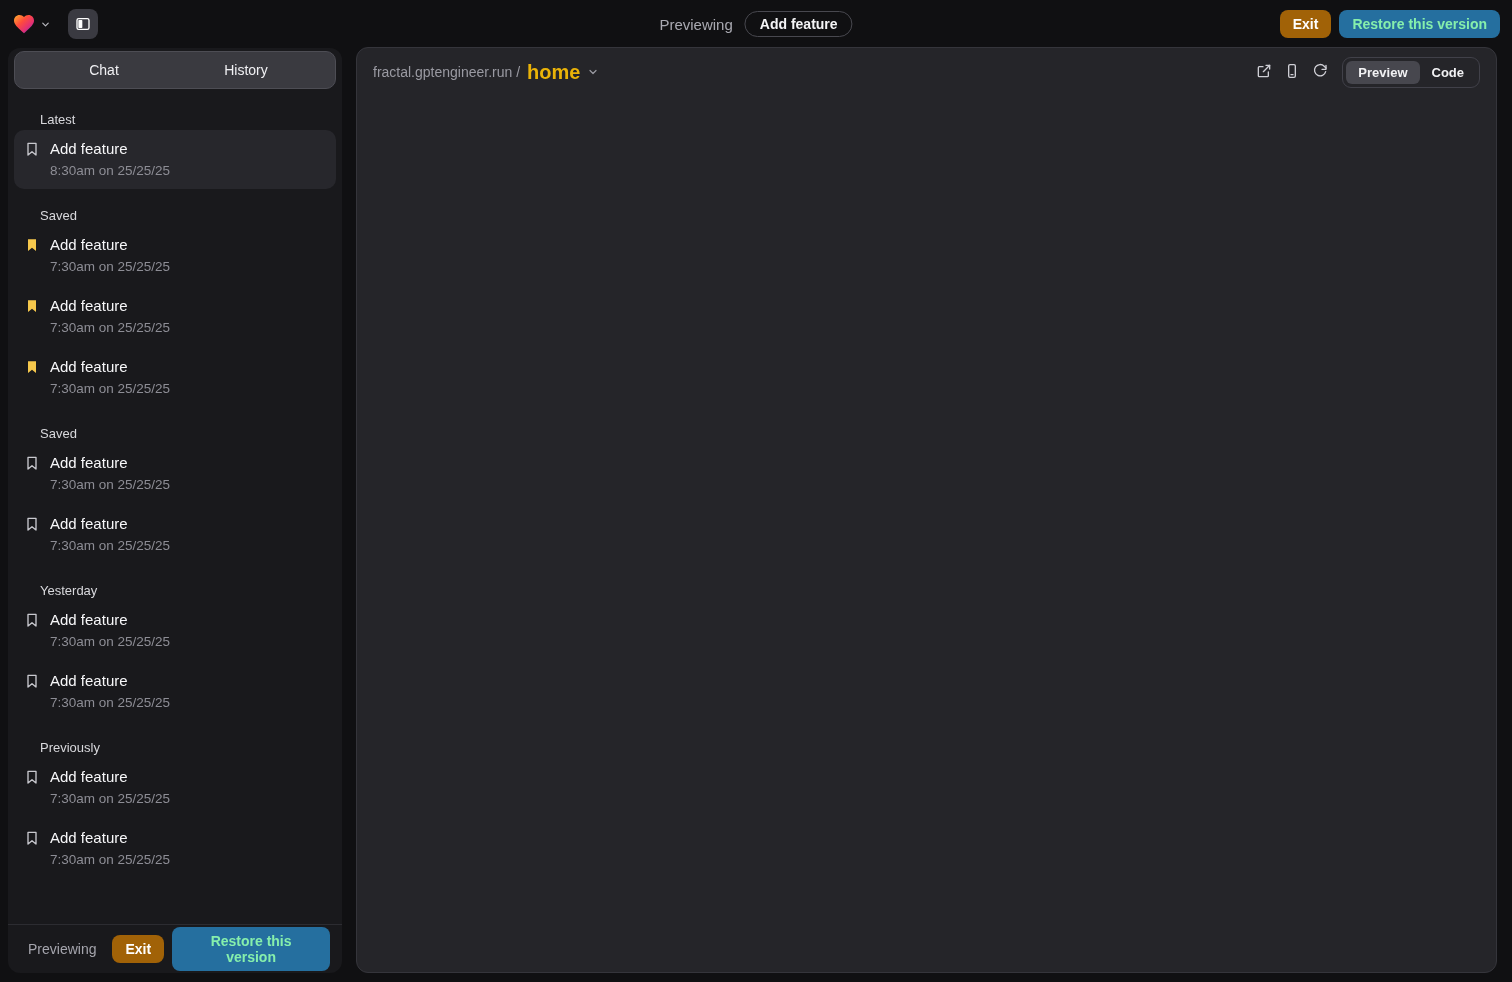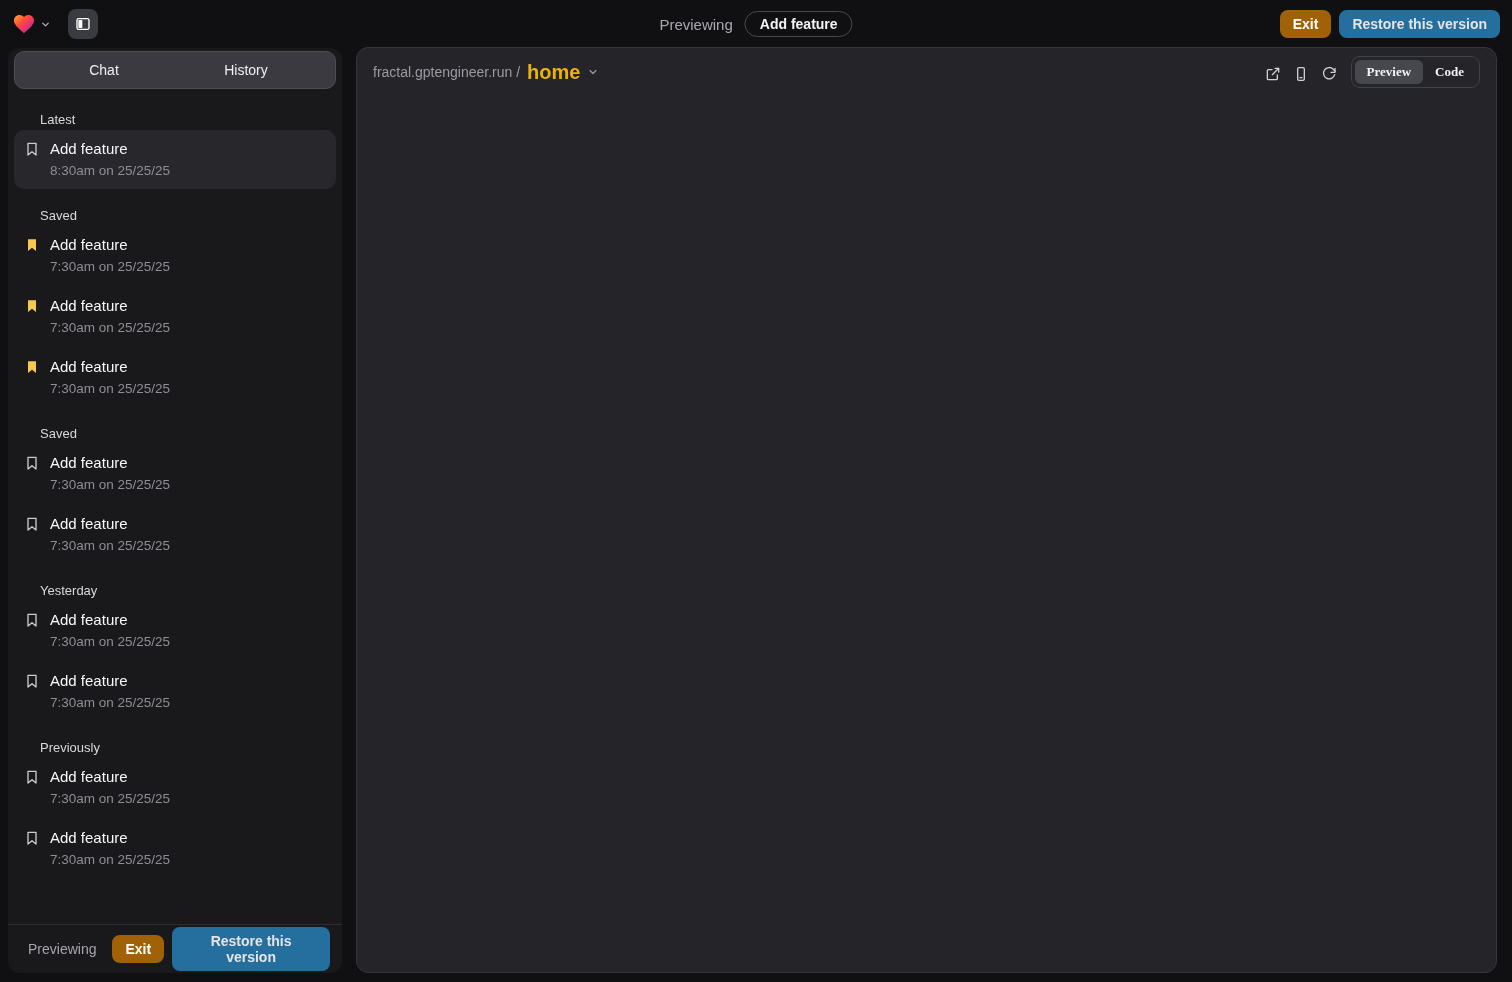--- a/index.html
+++ b/index.html
@@ -32,21 +32,21 @@
   .version-pill {
     border:1px solid #48484f; border-radius:999px; background:transparent;
     padding:4px 14px; color:#f4f4f6; font-size:14px; font-weight:700;
   }
   .topbar-right { margin-left:auto; display:flex; align-items:center; gap:8px; }
   .btn {
     border:none; border-radius:8px; font-size:14px; font-weight:700;
     padding:6px 13px; cursor:pointer; font-family:inherit;
   }
   .btn-exit { background:#a16207; color:#ffffff; }
-  .btn-restore { background:#256f9f; color:#e5e5e5; }
+  .btn-restore { background:#256f9f; color:#86efac; }
 
   
   .sidebar {
     position:absolute; left:8px; top:48px; width:334px; bottom:9px;
     background:#19191c; border-radius:12px;
     display:flex; flex-direction:column; overflow:hidden;
   }
   .tabs {
     margin:3px 6px 4px; background:#3a3a40; border:1px solid #4d4d54;
     border-radius:10px; padding:18px; display:flex; height:28px; flex:none;
@@ -78,21 +78,21 @@
   
   .main-panel {
     position:absolute; left:356px; right:15px; top:47px; bottom:9px;
     background:#252529; border:1px solid #35353b; border-radius:12px;
     display:flex; flex-direction:column; overflow:hidden;
   }
   .browser-bar { height:48px; flex:none; display:flex; align-items:center; padding:0 16px; }
   .url-control { display:flex; align-items:center; gap:7px; background:none; border:none; cursor:pointer; font-family:inherit; }
   .url-prefix { font-size:14px; color:#9a9aa2; }
   .url-page { font-size:20px; color:#eab308; font-weight:600; }
-  .bar-actions { margin-left:auto; display:flex; align-items:flex-end; gap:0;font-family:Liberation Serif, serif; }
+  .bar-actions { margin-left:auto; display:flex; align-items:flex-start; gap:0; }
   .icon-btn {
     background:none; border:none; cursor:pointer; color:#cfcfd5;
     width:28px; height:28px; display:flex; align-items:center; justify-content:center;
   }
   .icon-btn svg { stroke:currentColor; fill:none; }
   .view-toggle {
     border:1px solid #414149; border-radius:9px; padding:3px; display:flex; margin-left:8px;
   }
   .view-seg {
     font-size:13px; color:#f2f2f4; padding:4px 12px; border-radius:6px; font-weight:600;

